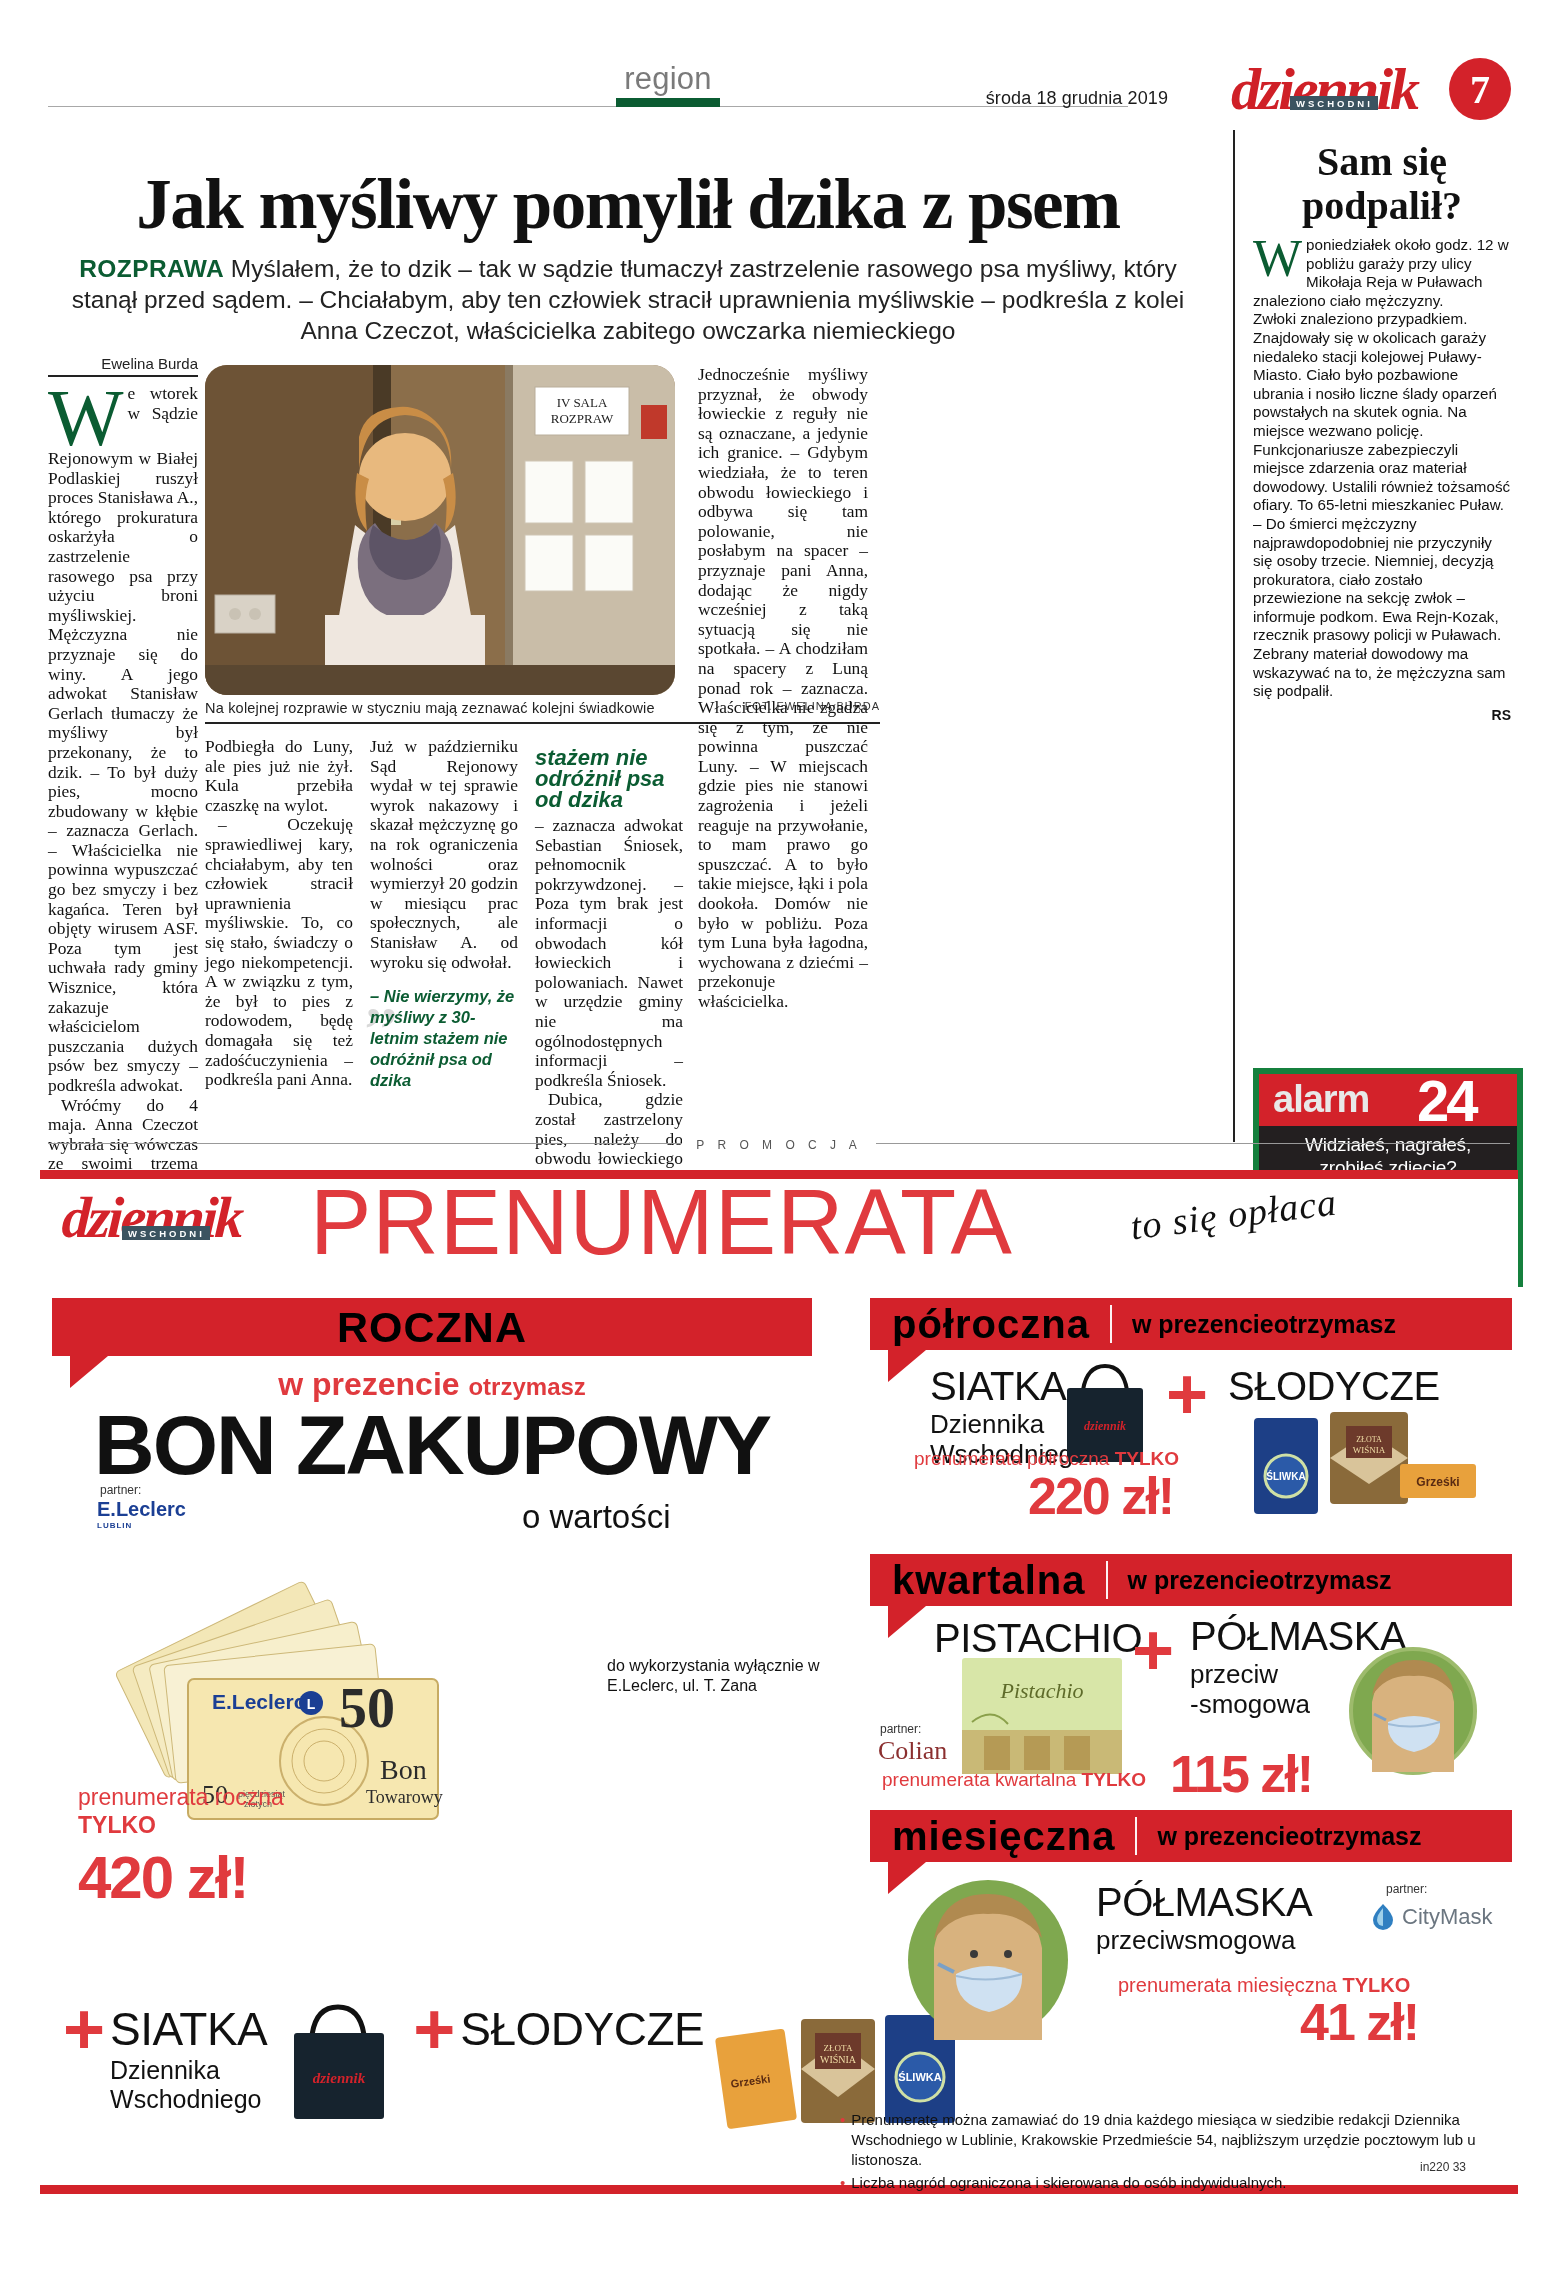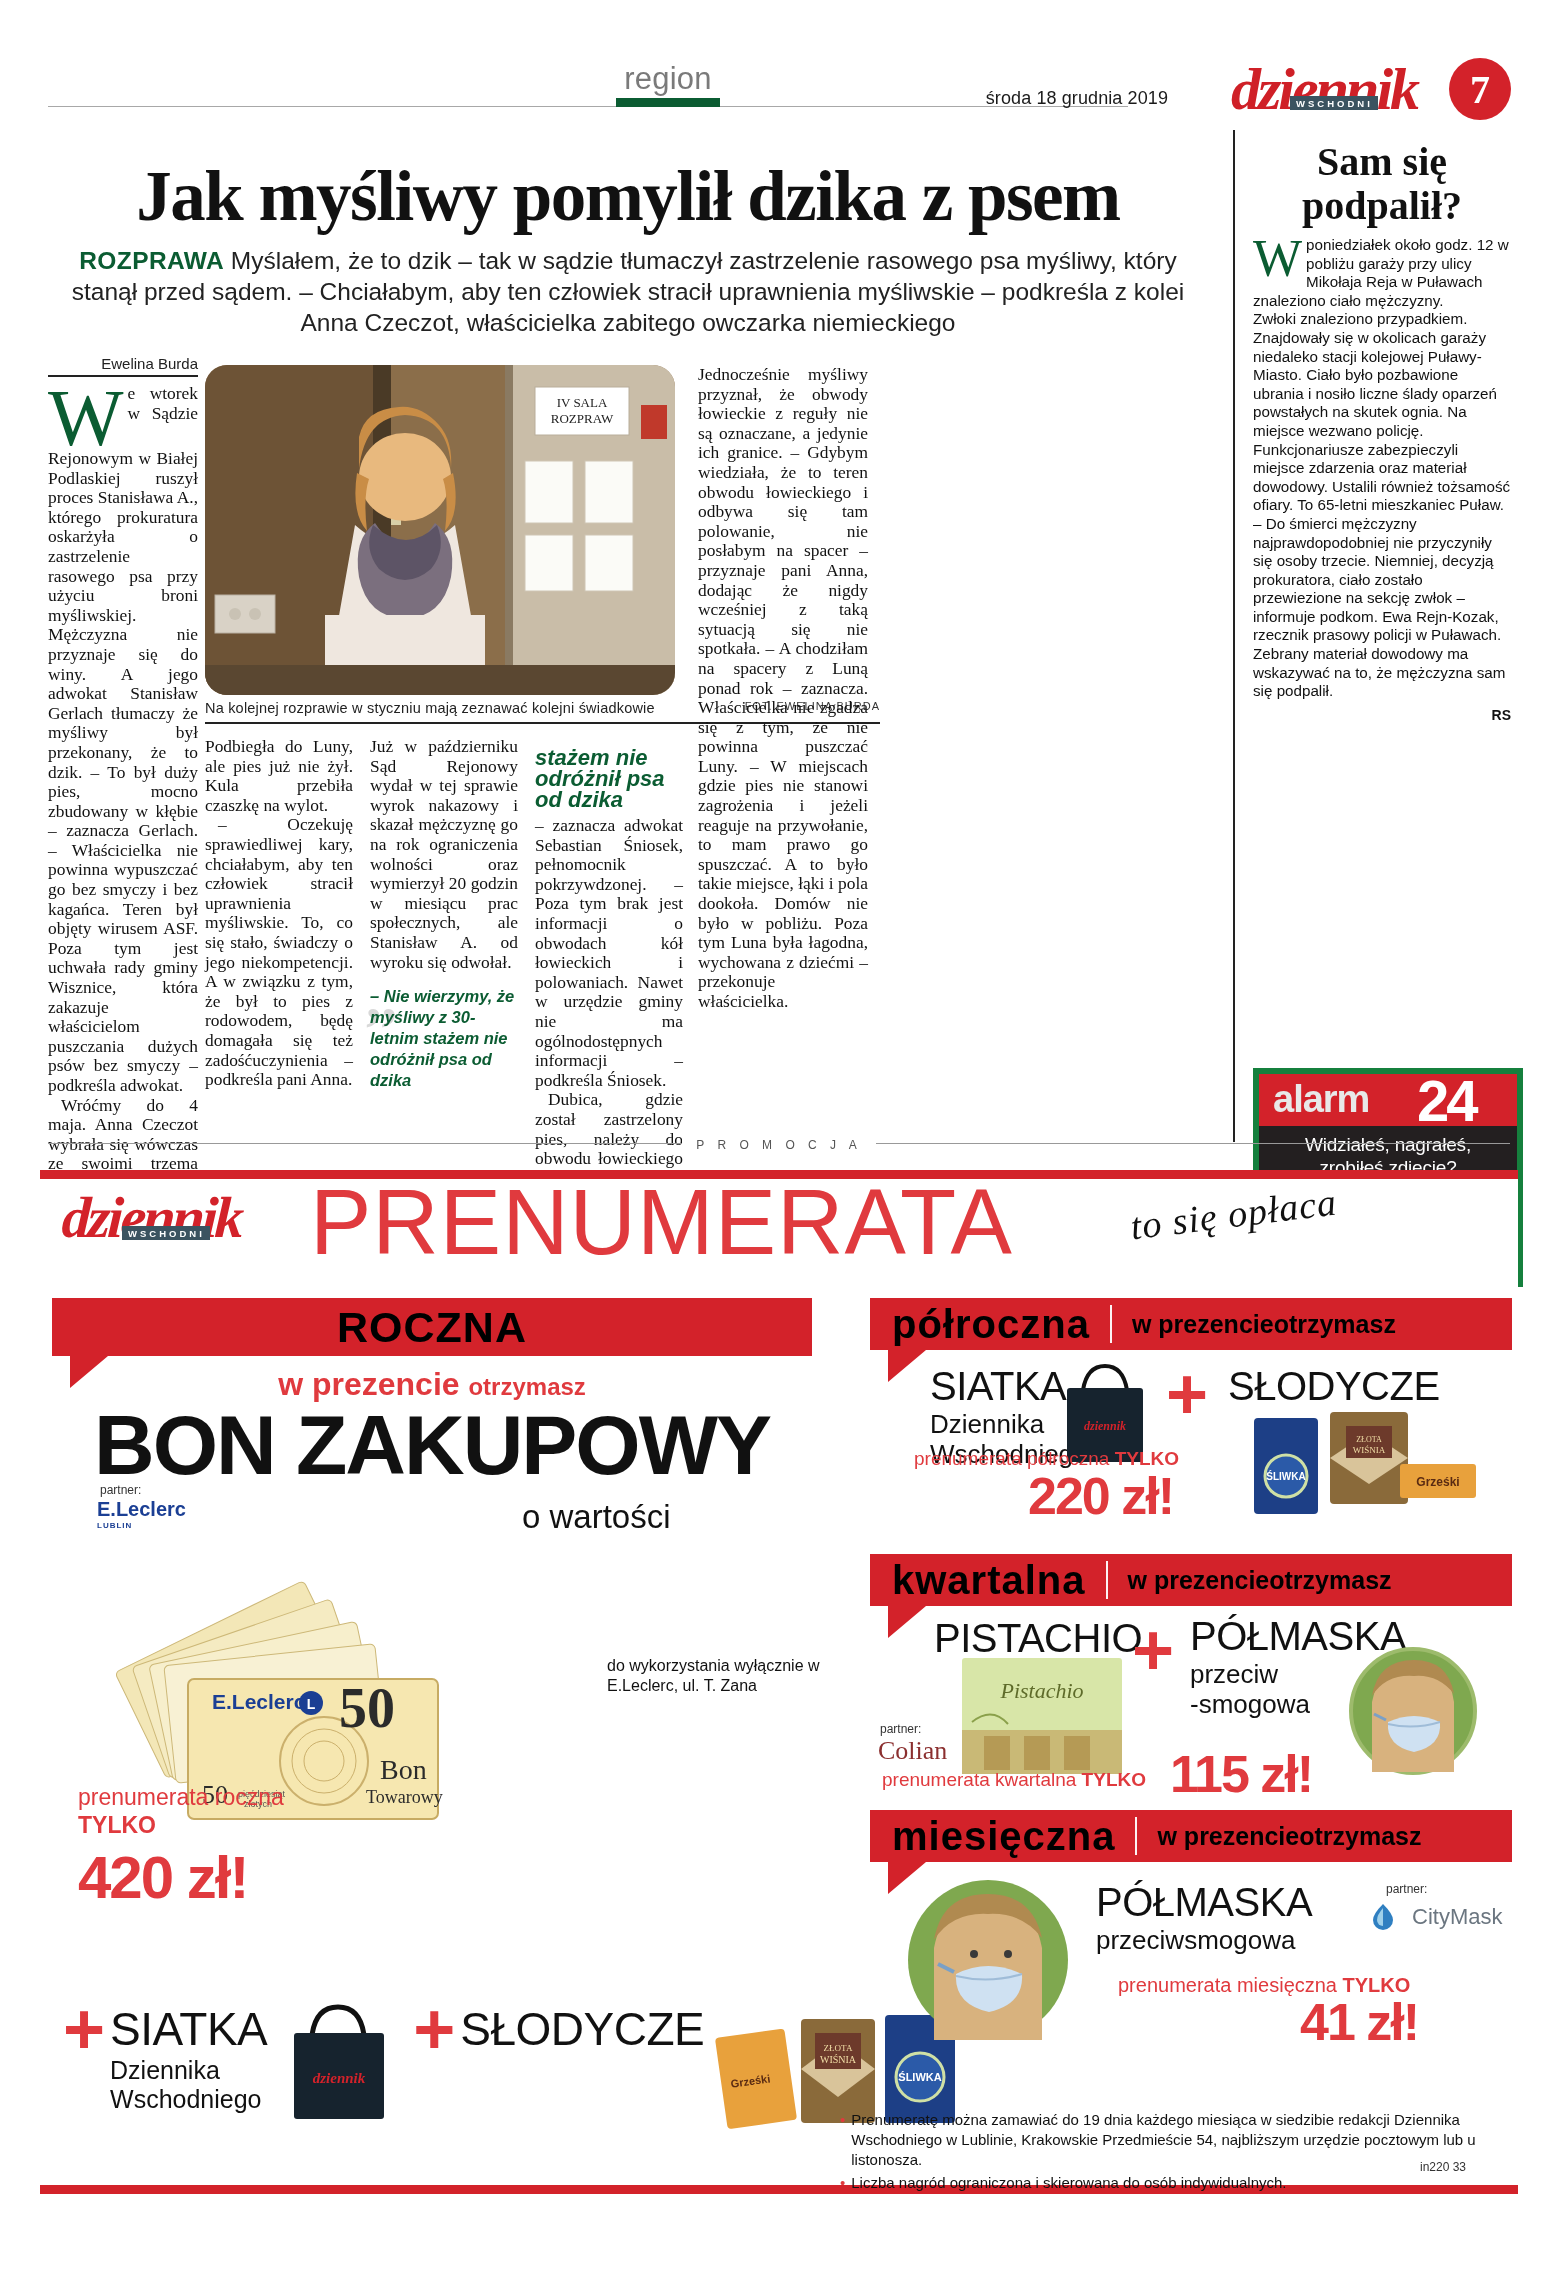--- a/index.html
+++ b/index.html
@@ -23,21 +23,21 @@
      color:#cf2027;letter-spacing:-3px;line-height:58px;font-style:italic;transform:skewX(-2deg);}
   .mast-sub{position:absolute;left:59px;top:36px;background:#3b5360;color:#fff;
      font-size:9.5px;font-weight:700;letter-spacing:3px;padding:2px 5px 1px 6px;}
   .pagebadge{position:absolute;left:1449px;top:58px;width:62px;height:62px;border-radius:50%;
      background:#d3222a;color:#fff;font-family:"Liberation Serif", serif;font-size:40px;
      font-weight:700;display:flex;align-items:center;justify-content:center;}
 
   
   .main-article{position:absolute;left:48px;top:155px;width:1160px;}
   .headline{font-family:"Liberation Serif", serif;font-weight:700;font-size:71px;
-     line-height:74px;letter-spacing:-1.5px;text-align:center;margin:4px;color:#111;}
+     line-height:74px;letter-spacing:-1.5px;text-align:center;margin:12px;color:#111;}
   .lead{margin:12px 2px 0 2px;font-size:24.5px;line-height:31px;text-align:center;color:#222;}
   .lead b.tag{color:#0b5c32;font-weight:700;letter-spacing:.4px;}
 
   
   .col1{position:absolute;left:48px;top:355px;width:150px;}
   .byline{font-size:15px;text-align:right;color:#222;padding-bottom:2px;}
   .byline-rule{height:2px;background:#222;margin:1px 0 7px 0;}
   .bodytext{font-family:"Liberation Serif", serif;font-size:17.4px;line-height:19.6px;
      text-align:justify;color:#111;hyphens:auto;}
   .bodytext p{margin:0;text-indent:13px;}
@@ -510,21 +510,21 @@
             <path d="M52 100 q33 8 66 -2" fill="none" stroke="#9fbcd8" stroke-width="2"></path>
             <path d="M50 96 l-16 -8" stroke="#7aa0c6" stroke-width="4" fill="none"></path>
             <circle cx="70" cy="78" r="4" fill="#3a3a3a"></circle>
             <circle cx="104" cy="78" r="4" fill="#3a3a3a"></circle>
           </svg>
           <div style="position:absolute;left:226px;top:18px;">
             <span class="gift-title">PÓŁMASKA</span>
             <div class="gift-sub">przeciwsmogowa</div>
           </div>
           <div class="partner-lbl" style="position:absolute;left:516px;top:20px;">partner:</div>
-          <div style="position:absolute;left:500px;top:40px;display:flex;align-items:center;gap:16px;">
+          <div style="position:absolute;left:500px;top:40px;display:flex;align-items:center;gap:6px;">
             <svg width="26" height="30" viewBox="0 0 26 30">
               <path d="M13 2 q10 10 10 16 a10 10 0 0 1 -20 0 q0 -6 10 -16z" fill="#2f7fc1"></path>
               <path d="M13 6 q-6 7 -6 12 a6 6 0 0 0 6 6z" fill="#9fd0ea"></path>
             </svg>
             <span style="font-size:22px;color:#6b7680;">CityMask</span>
           </div>
           <div class="price-line" style="position:absolute;left:248px;top:112px;font-size:20px;">
             <span>prenumerata miesięczna</span> <b>TYLKO</b>
           </div>
           <div class="price-big" style="position:absolute;left:430px;top:130px;">41 zł!</div>

